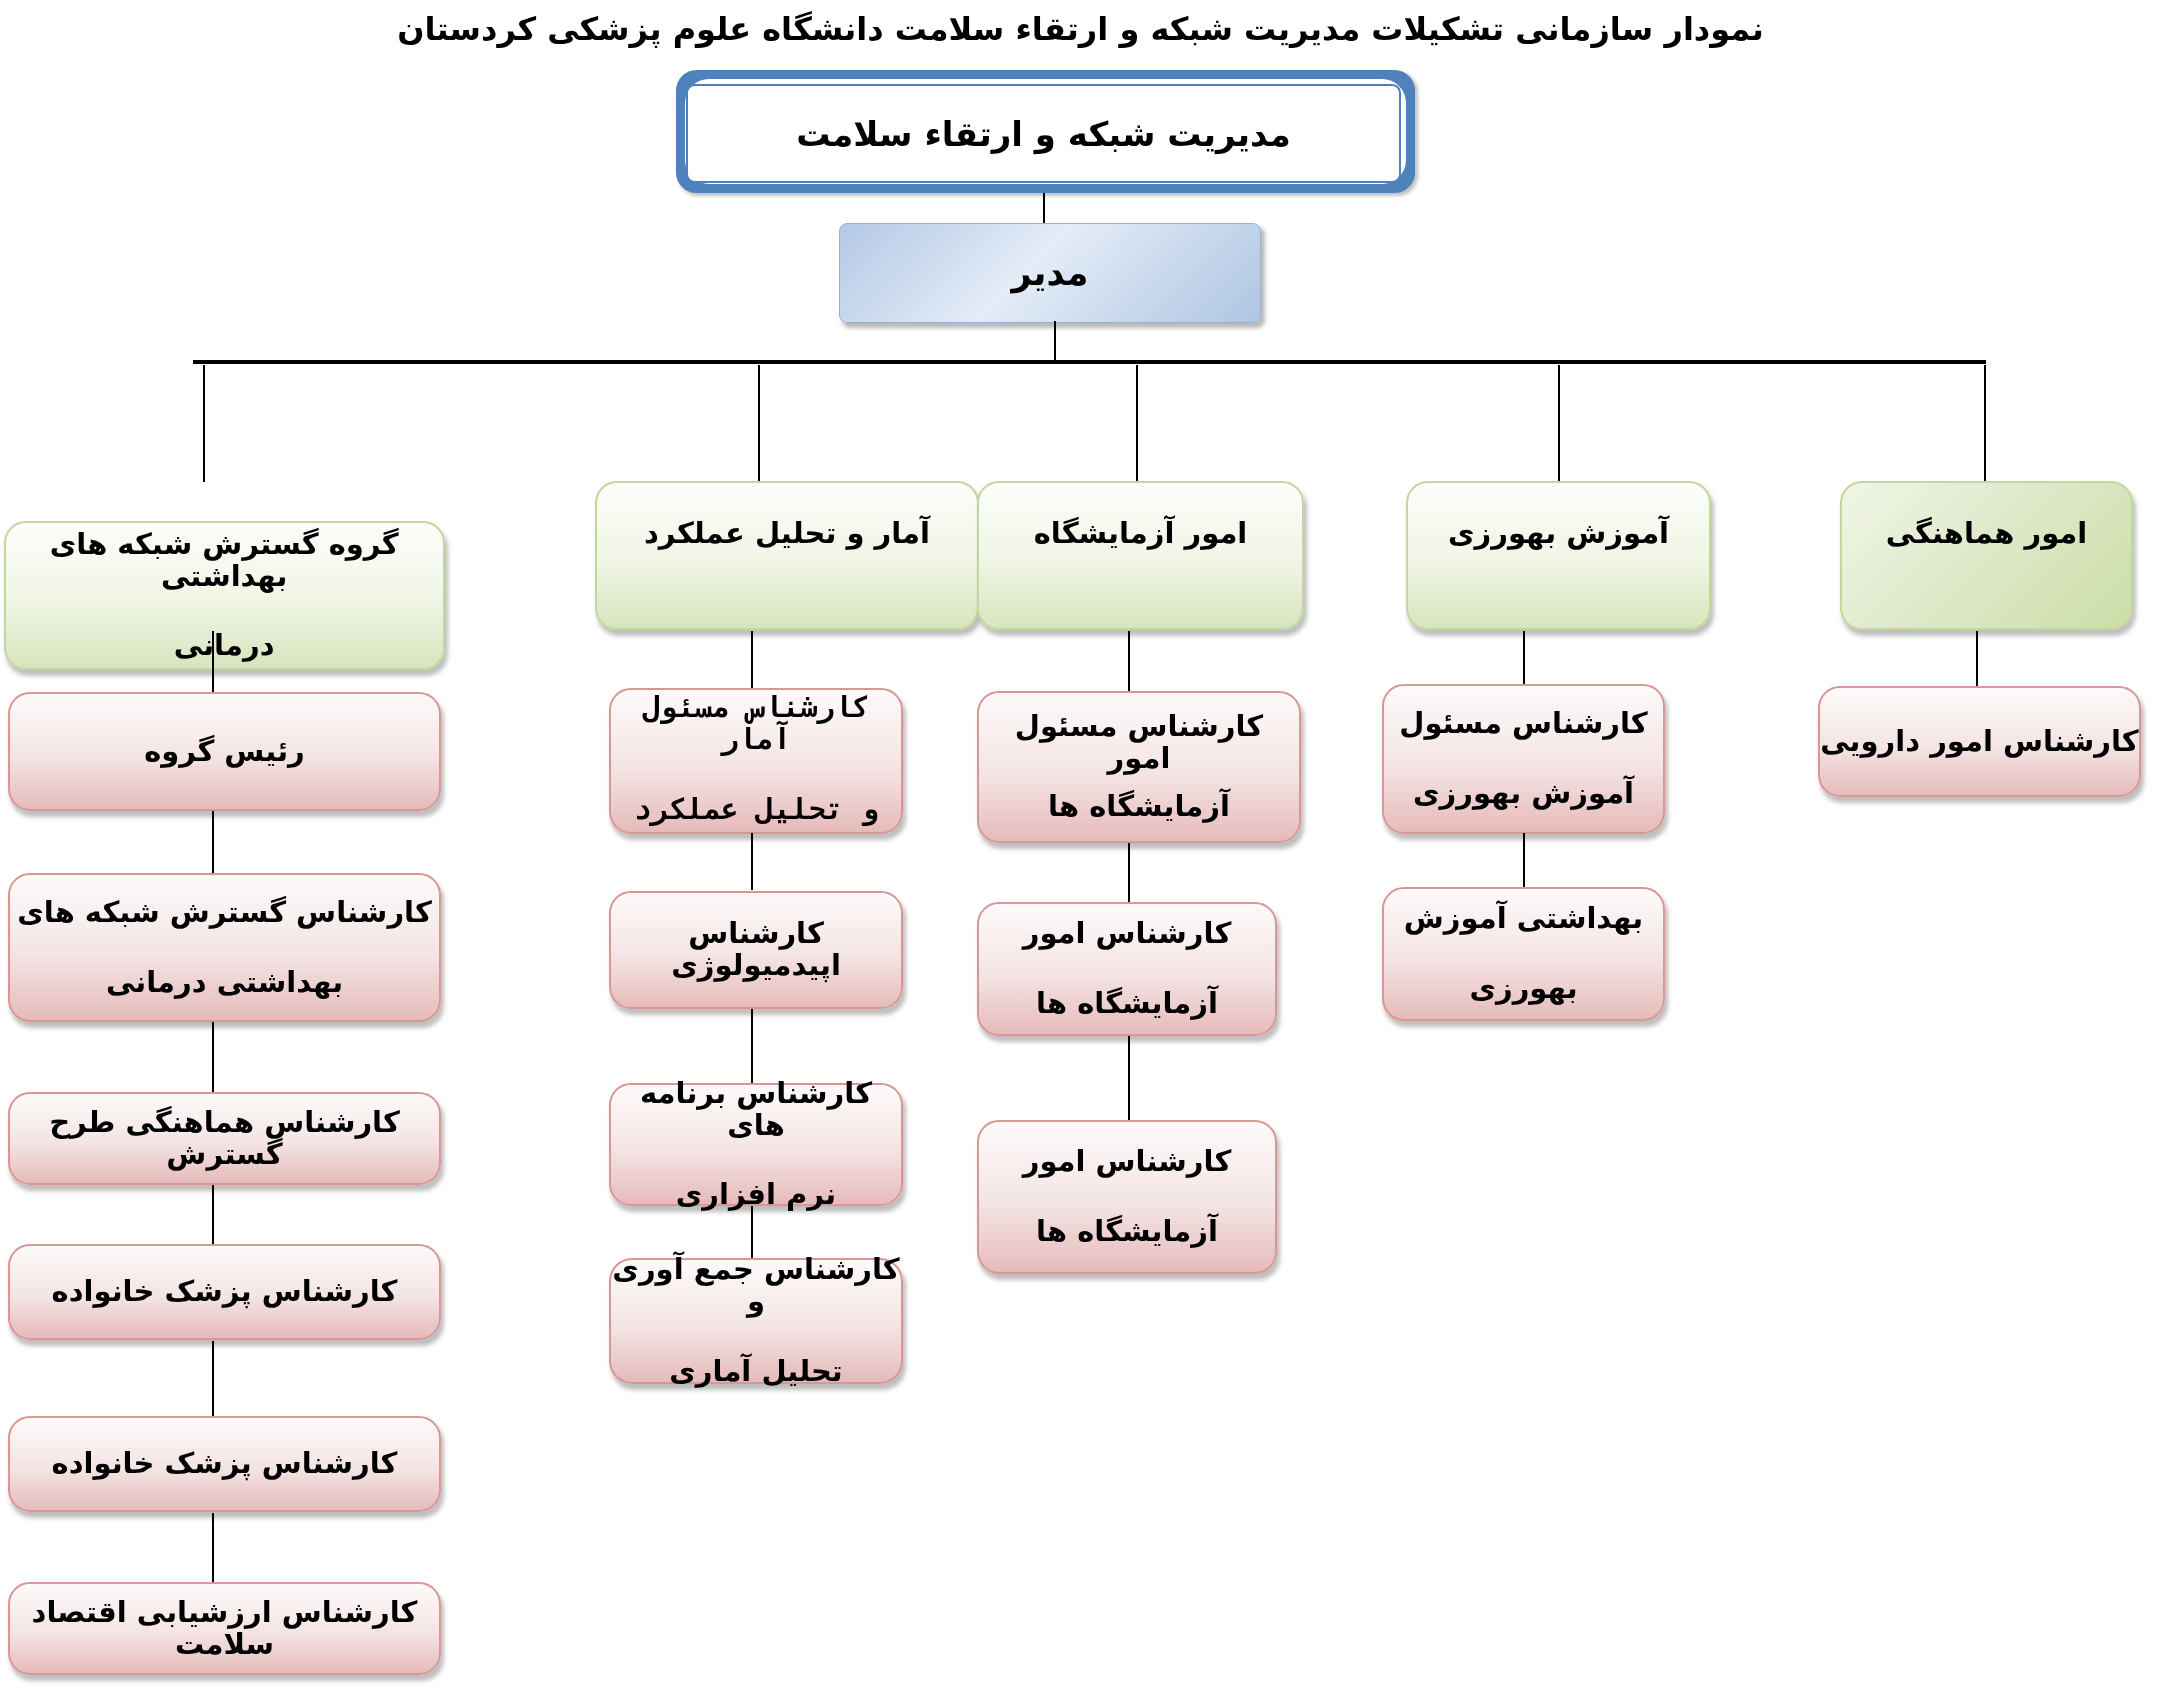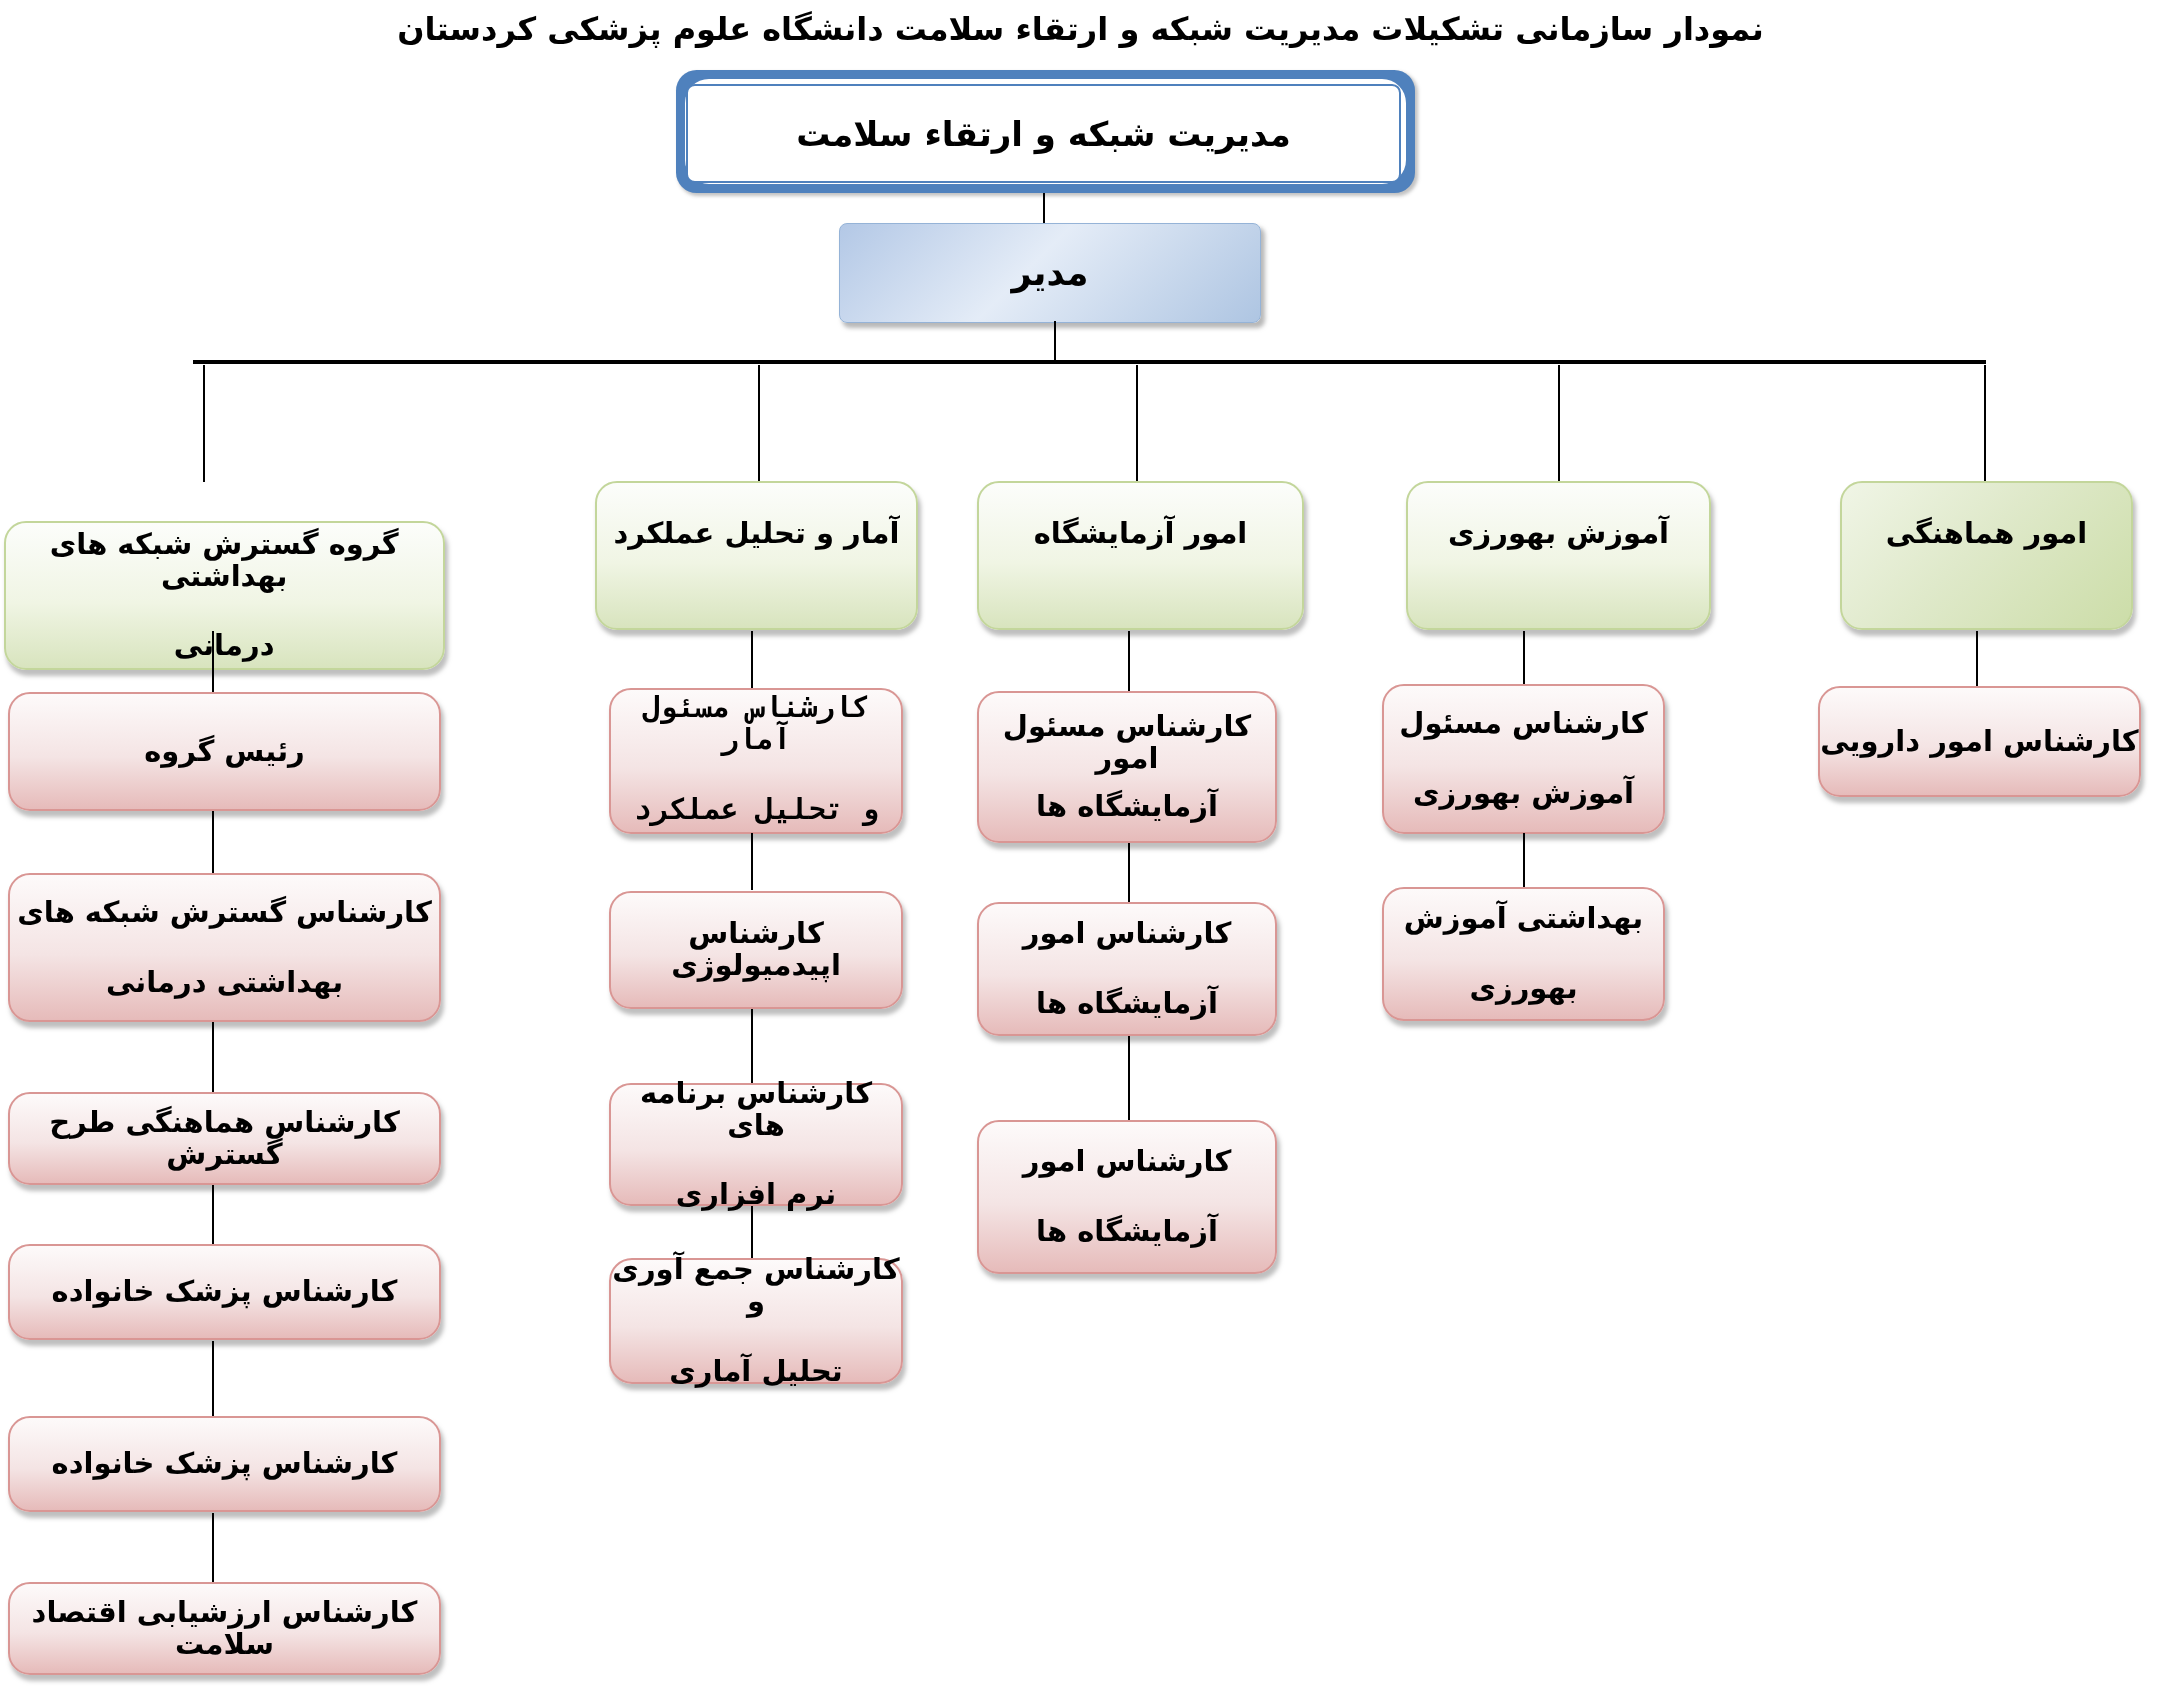--- a/index.html
+++ b/index.html
@@ -63,21 +63,21 @@
   <div class="vline" style="left:203px;top:365px;width:2.2px;height:117px;"></div>
   <div class="vline" style="left:758px;top:365px;width:2.2px;height:117px;"></div>
   <div class="vline" style="left:1136px;top:365px;width:2.2px;height:117px;"></div>
   <div class="vline" style="left:1558px;top:365px;width:2.2px;height:117px;"></div>
   <div class="vline" style="left:1984px;top:365px;width:2.2px;height:117px;"></div>
 
   <div class="box green" style="left:3.7px;top:481px;width:441px;height:149px;margin-top:40px;">
     <div class="bline">گروه گسترش شبکه های بهداشتی</div>
     <div class="bline">درمانی</div>
   </div>
-  <div class="box green" style="left:595px;top:481px;width:323px;height:149px;justify-content:flex-start;padding-top:35px;">
+  <div class="box green" style="left:595px;top:481px;width:384px;height:149px;justify-content:flex-start;padding-top:35px;">
     <div class="bline">آمار و تحلیل عملکرد</div>
   </div>
   <div class="box green" style="left:977px;top:481px;width:327px;height:149px;justify-content:flex-start;padding-top:35px;">
     <div class="bline">امور آزمایشگاه</div>
   </div>
   <div class="box green" style="left:1406px;top:481px;width:305px;height:149px;justify-content:flex-start;padding-top:35px;">
     <div class="bline">آموزش بهورزی</div>
   </div>
   <div class="box green-alt" style="left:1840px;top:481px;width:293px;height:149px;justify-content:flex-start;padding-top:35px;">
     <div class="bline">امور هماهنگی</div>
@@ -123,21 +123,21 @@
     <div class="bline">کارشناس برنامه های</div>
     <div class="bline">نرم افزاری</div>
   </div>
   <div class="vline" style="left:751px;top:1206px;width:2.2px;height:52px;"></div>
   <div class="box pink" style="left:609px;top:1258px;width:294px;height:126px;border-radius:23px;">
     <div class="bline">کارشناس جمع آوری و</div>
     <div class="bline">تحلیل آماری</div>
   </div>
 
   <div class="vline" style="left:1128px;top:631px;width:2.2px;height:60px;"></div>
-  <div class="box pink" style="left:977px;top:691px;width:300px;height:152px;gap:16px;">
+  <div class="box pink" style="left:977px;top:691px;width:324px;height:152px;gap:16px;">
     <div class="bline">کارشناس مسئول امور</div>
     <div class="bline">آزمایشگاه ها</div>
   </div>
   <div class="vline" style="left:1128px;top:843px;width:2.2px;height:59px;"></div>
   <div class="box pink" style="left:977px;top:902px;width:300px;height:134px;">
     <div class="bline">کارشناس امور</div>
     <div class="bline">آزمایشگاه ها</div>
   </div>
   <div class="vline" style="left:1128px;top:1036px;width:2.2px;height:84px;"></div>
   <div class="box pink" style="left:977px;top:1120px;width:300px;height:154px;">

